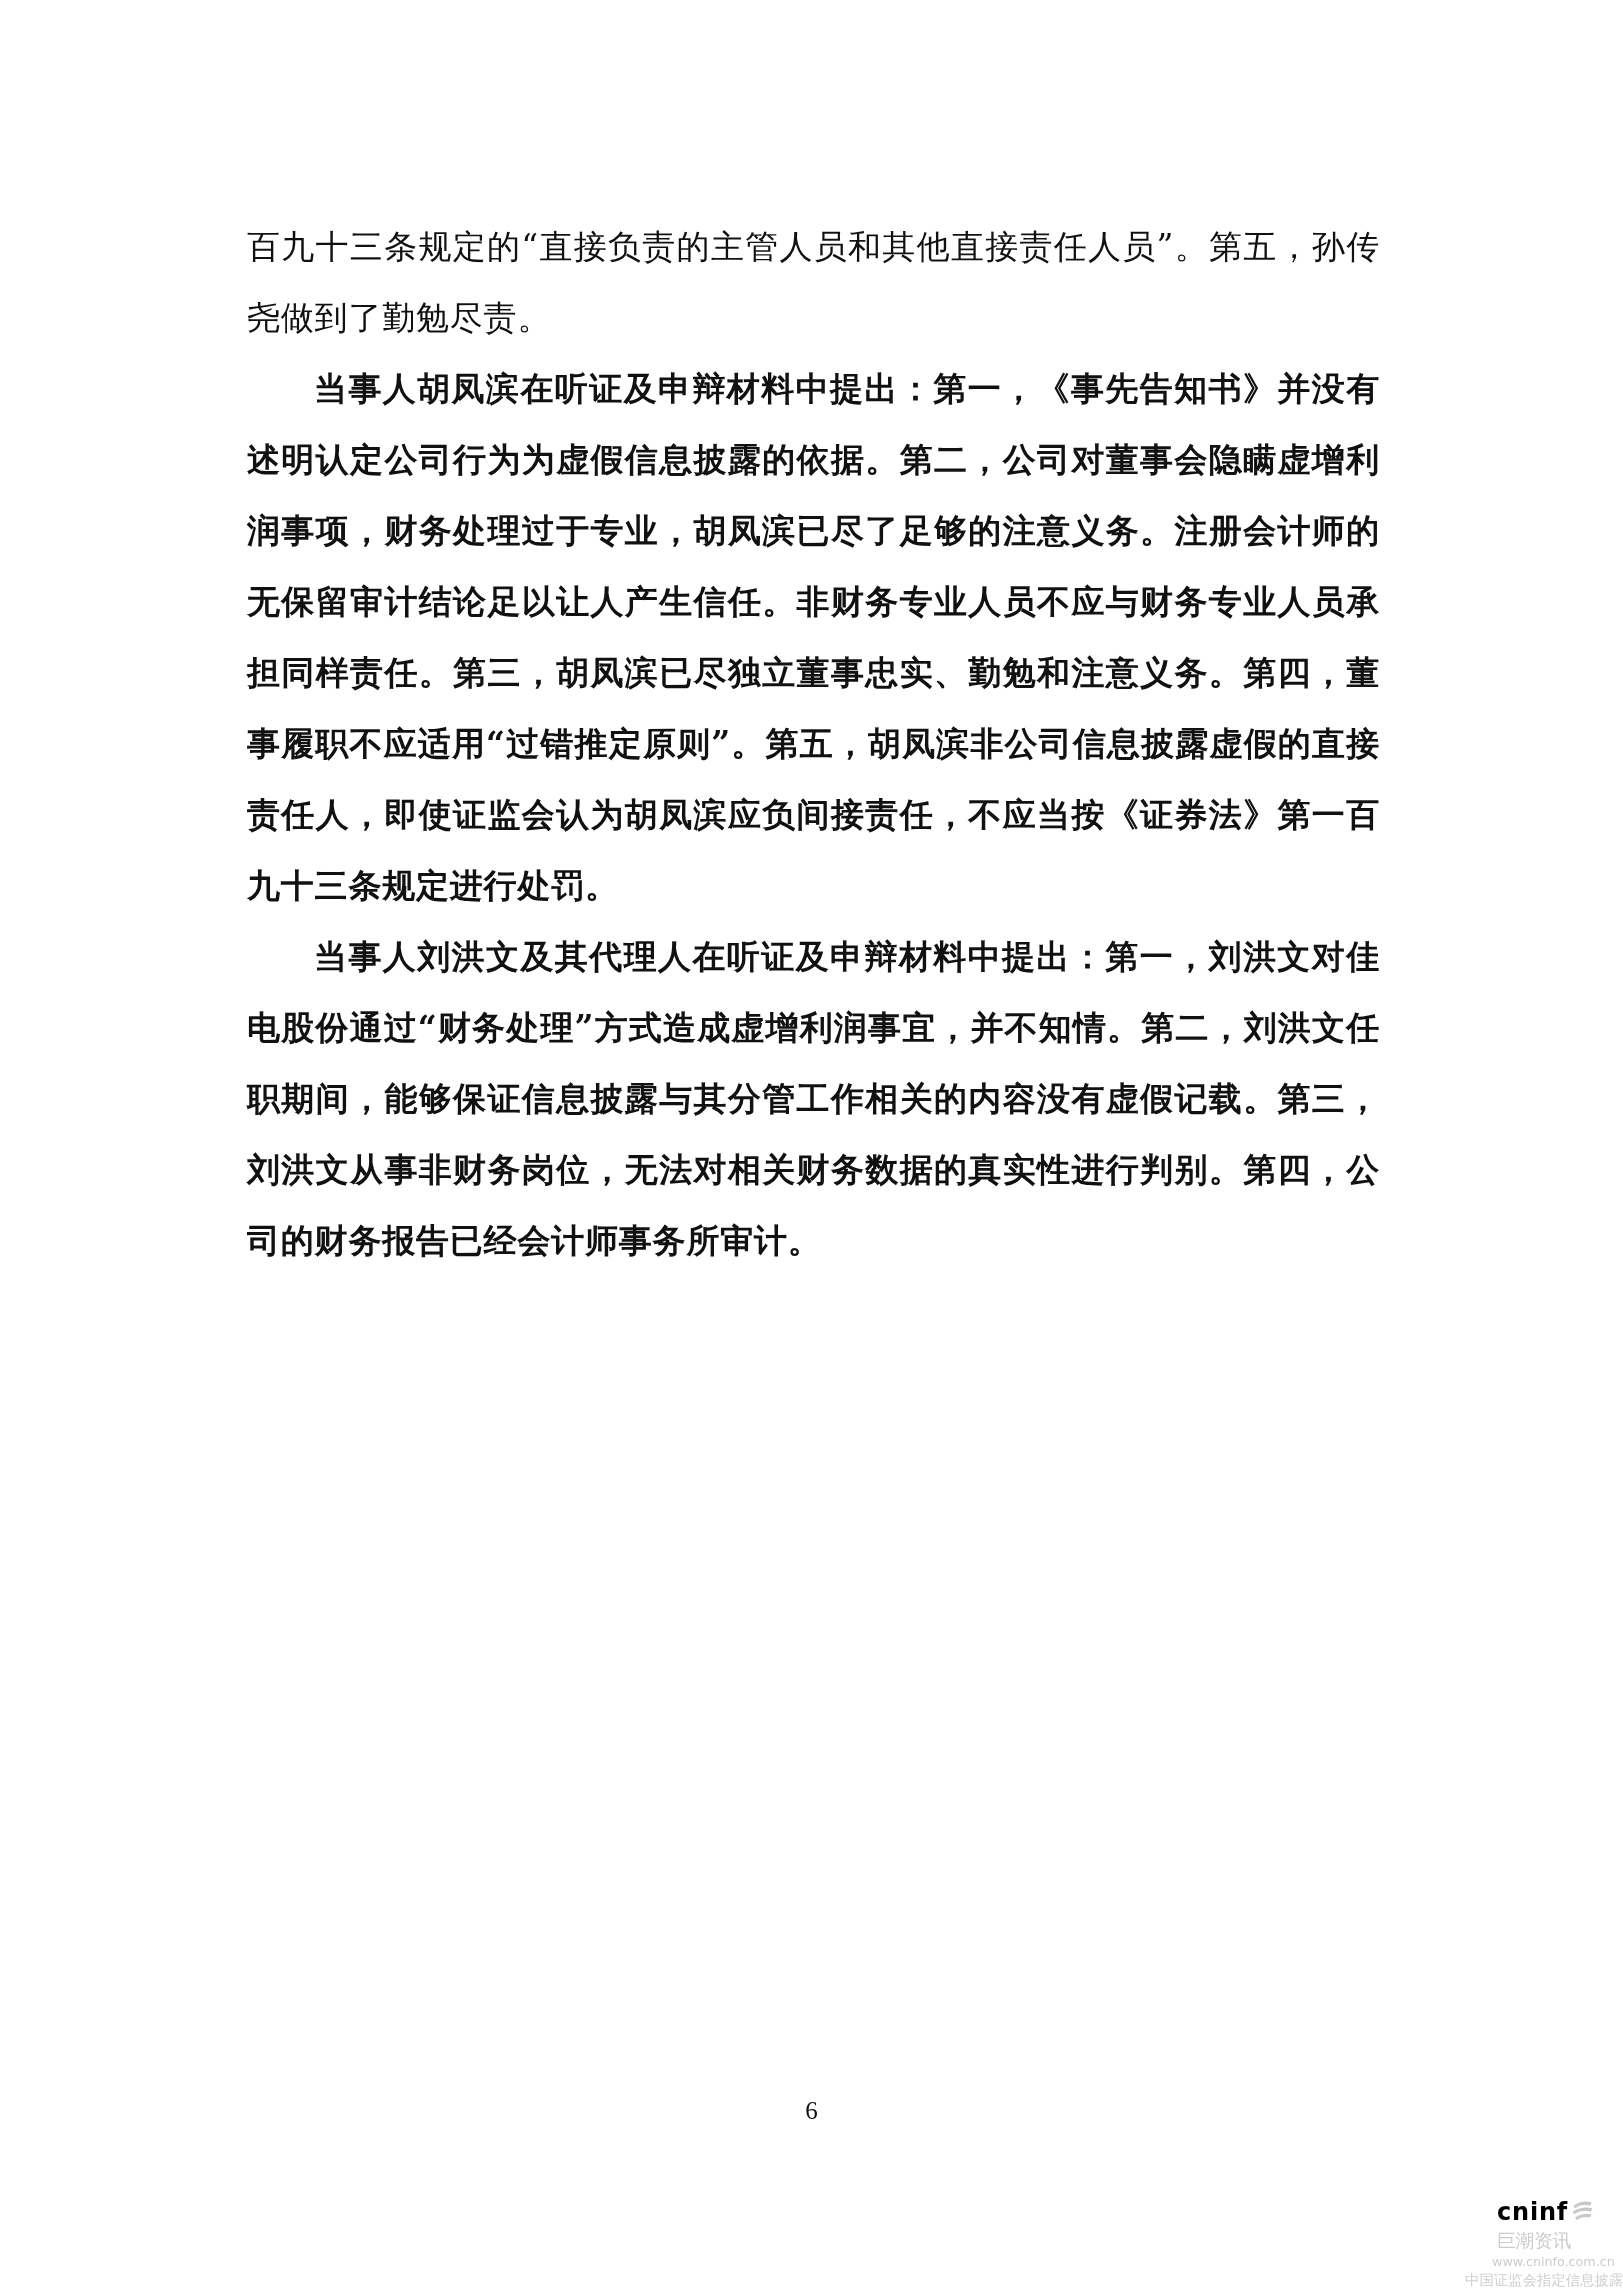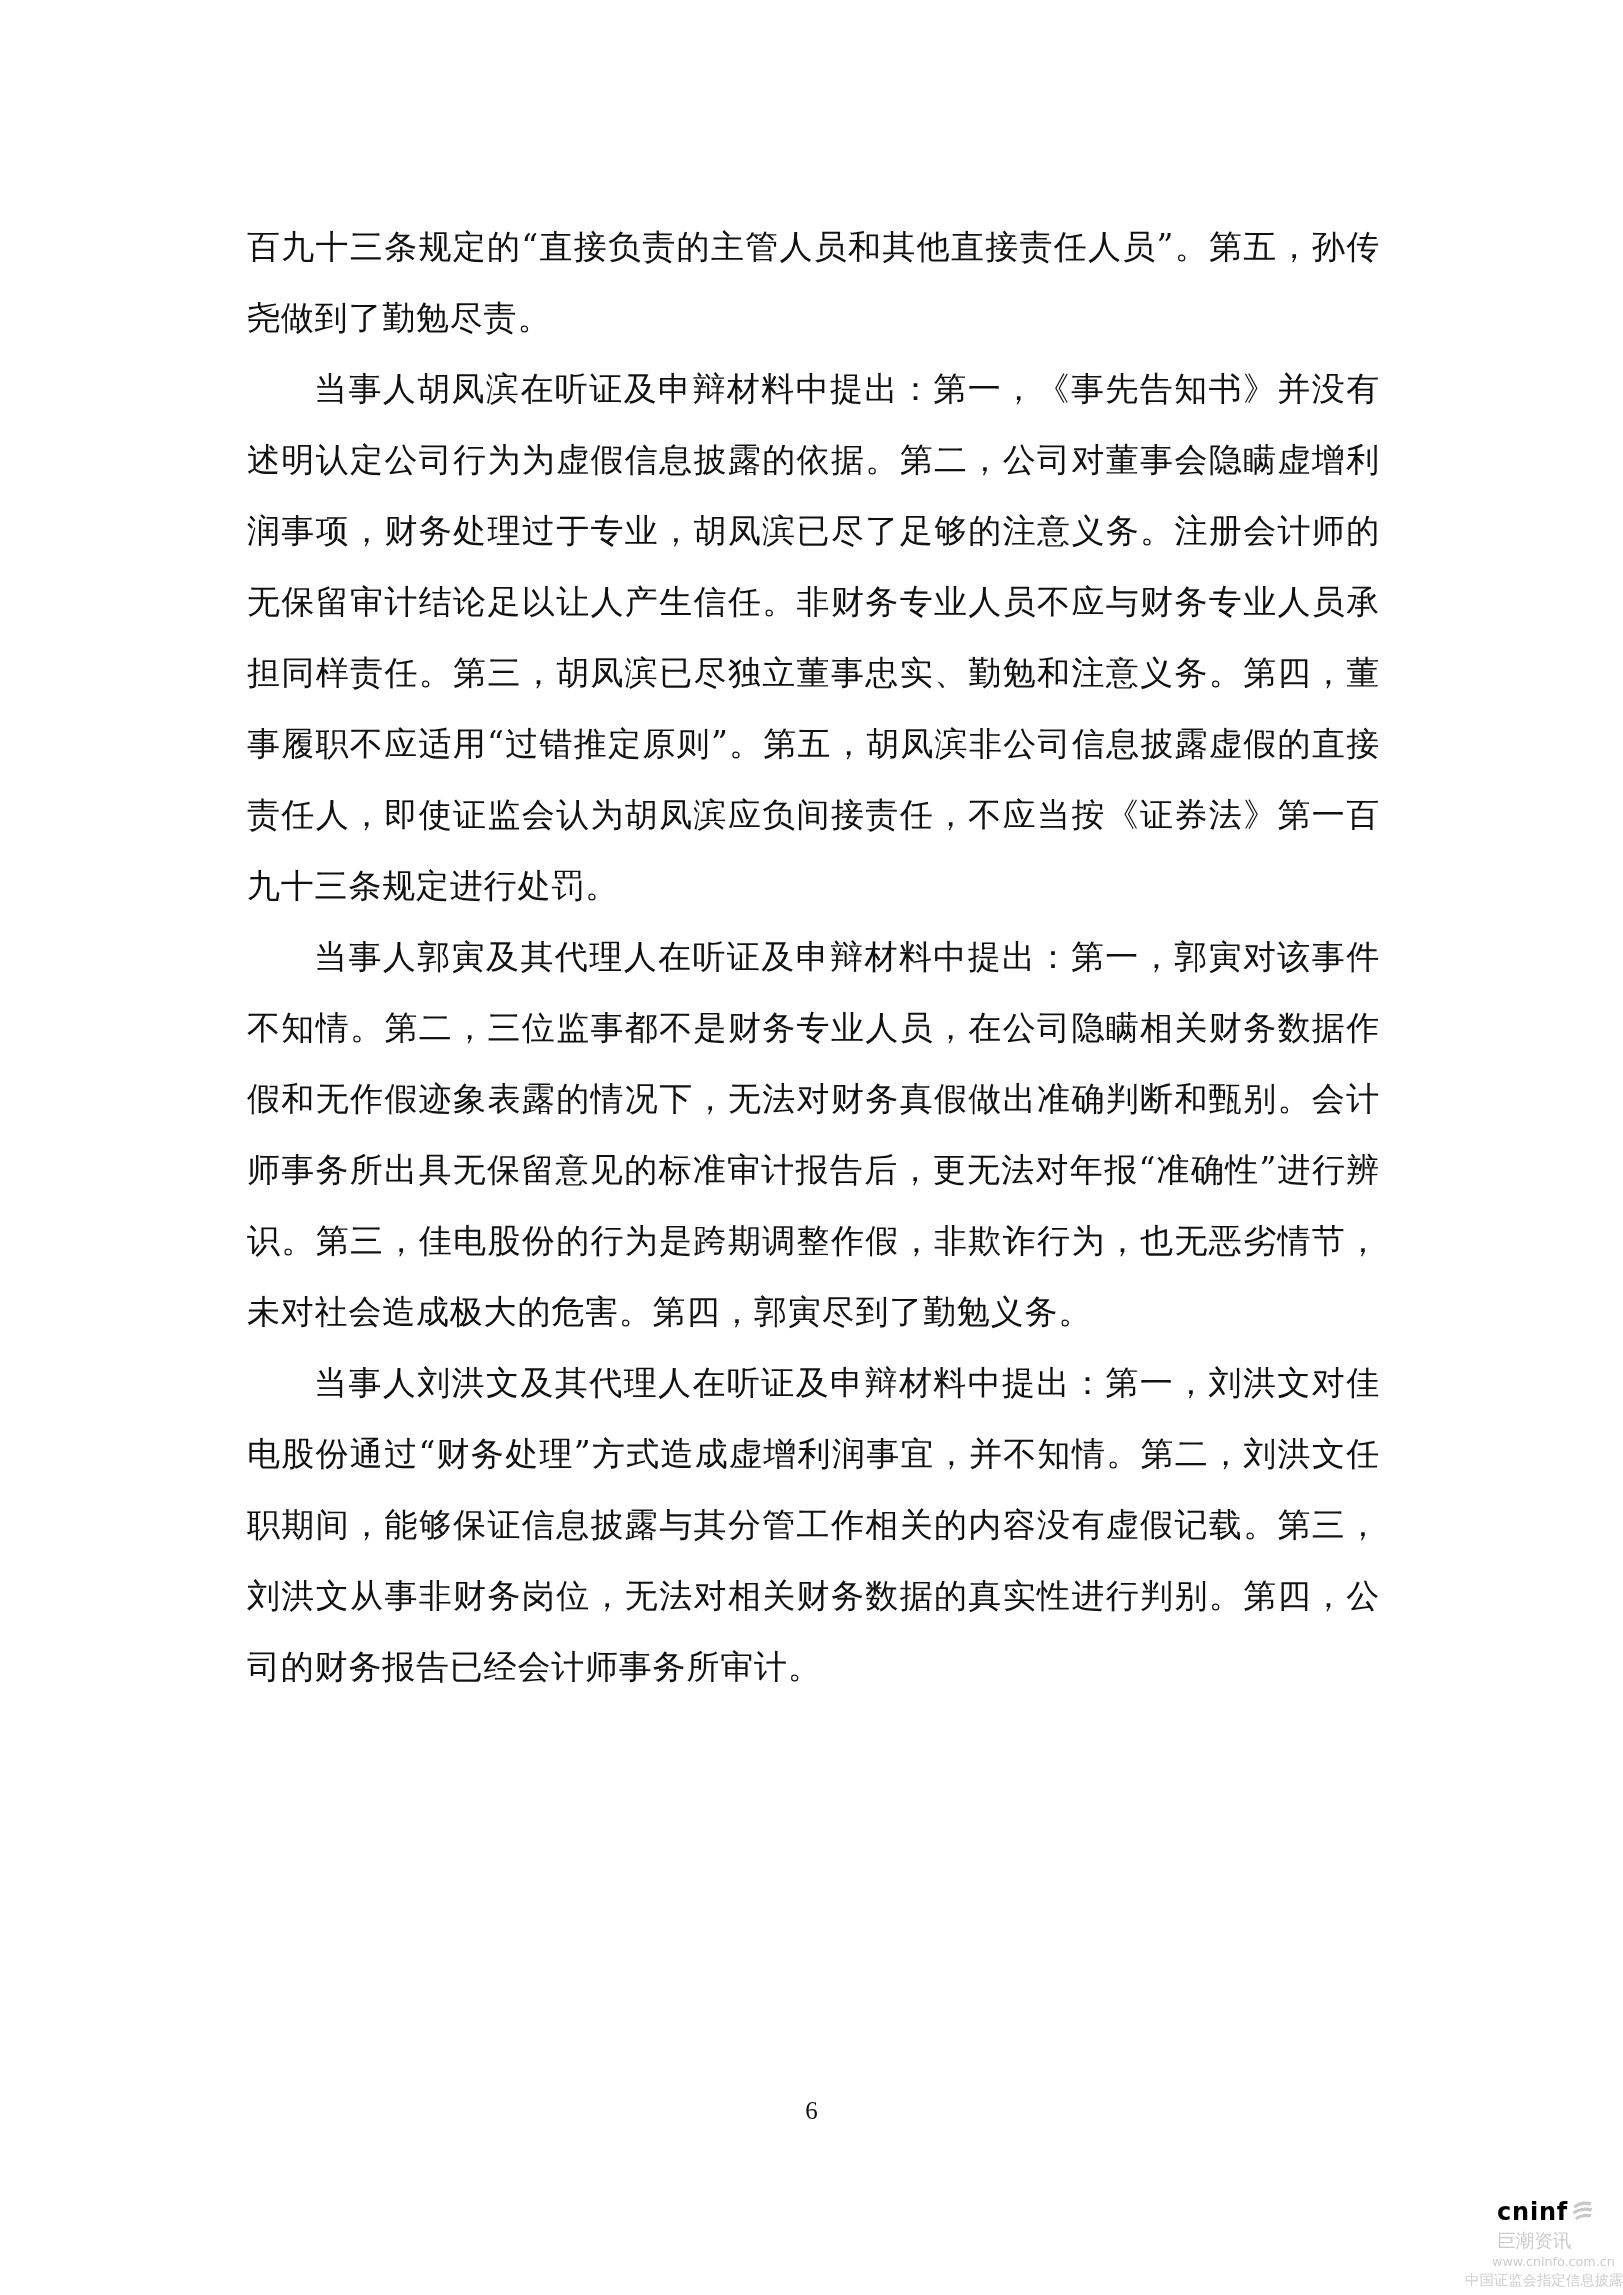--- a/index.html
+++ b/index.html
@@ -32,20 +32,21 @@
     margin: 0;
     font-size: 33px;
     line-height: 71px;
     letter-spacing: 0.8px;
     text-align: justify;
     text-justify: inter-character;
     word-break: break-all;
   }
   .para.indent {
     text-indent: 67px;
+    font-weight: bold;
   }
   .page-number {
     position: absolute;
     left: 0;
     width: 1623px;
     top: 2097px;
     text-align: center;
     font-family: "Liberation Serif", "DejaVu Serif", serif;
     font-size: 25px;
     color: #111111;
@@ -101,21 +102,20 @@
   }
 </style>
 </head>
 <body>
 
 <div class="page">
 
   <div class="body-text">
     <p class="para">百九十三条规定的“直接负责的主管人员和其他直接责任人员”。第五，孙传尧做到了勤勉尽责。</p>
     <p class="para indent">当事人胡凤滨在听证及申辩材料中提出：第一，《事先告知书》并没有述明认定公司行为为虚假信息披露的依据。第二，公司对董事会隐瞒虚增利润事项，财务处理过于专业，胡凤滨已尽了足够的注意义务。注册会计师的无保留审计结论足以让人产生信任。非财务专业人员不应与财务专业人员承担同样责任。第三，胡凤滨已尽独立董事忠实、勤勉和注意义务。第四，董事履职不应适用“过错推定原则”。第五，胡凤滨非公司信息披露虚假的直接责任人，即使证监会认为胡凤滨应负间接责任，不应当按《证券法》第一百九十三条规定进行处罚。</p>
-    <p class="para indent">当事人郭寅及其代理人在听证及申辩材料中提出：第一，郭寅对该事件不知情。第二，三位监事都不是财务专业人员，在公司隐瞒相关财务数据作假和无作假迹象表露的情况下，无法对财务真假做出准确判断和甄别。会计师事务所出具无保留意见的标准审计报告后，更无法对年报“准确性”进行辨识。第三，佳电股份的行为是跨期调整作假，非欺诈行为，也无恶劣情节，未对社会造成极大的危害。第四，郭寅尽到了勤勉义务。</p>
     <p class="para indent">当事人刘洪文及其代理人在听证及申辩材料中提出：第一，刘洪文对佳电股份通过“财务处理”方式造成虚增利润事宜，并不知情。第二，刘洪文任职期间，能够保证信息披露与其分管工作相关的内容没有虚假记载。第三，刘洪文从事非财务岗位，无法对相关财务数据的真实性进行判别。第四，公司的财务报告已经会计师事务所审计。</p>
   </div>
 
   <div class="page-number">6</div>
 
   <div class="watermark">
     <div class="wm-logo">
       <span>cninf</span><span class="wm-mark"><svg width="25" height="22" viewBox="0 0 30 26">
             <path d="M4 8 Q15 0 26 4 L24 8 Q14 5 6 11 Z" fill="#c8c8c8"></path>
             <path d="M3 15 Q15 8 27 11 L25 15 Q14 12 5 18 Z" fill="#c8c8c8"></path>

